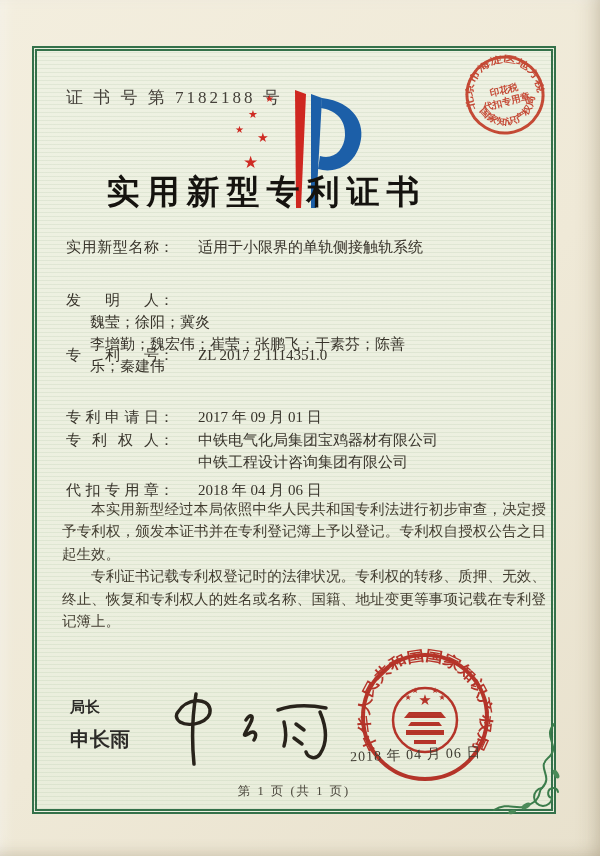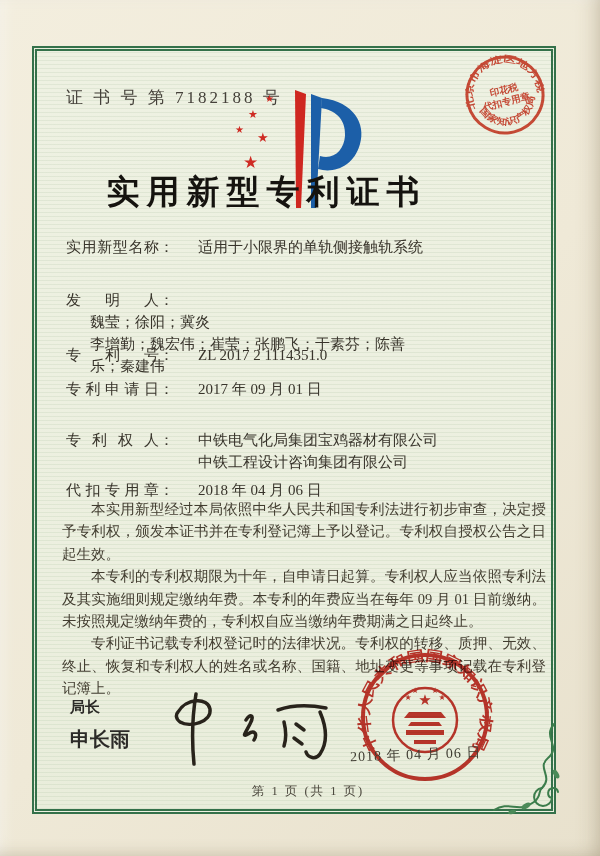--- a/index.html
+++ b/index.html
@@ -22,32 +22,32 @@
   .logo{position:absolute;left:232px;top:84px;width:136px;height:128px;}
   .title{
     position:absolute;left:32px;top:170px;width:462px;text-align:center;
     font-size:33px;font-weight:700;color:#15130f;letter-spacing:7px;text-indent:7px;
     font-family:"Liberation Serif",serif;
   }
   .row{position:absolute;left:66px;width:446px;font-size:15px;line-height:22px;color:#38342b;}
   .row .lbl{display:inline-block;width:6.2em;text-align:justify;text-align-last:justify;vertical-align:top;}
   .row .colon{display:inline-block;width:1em;vertical-align:top;}
   .row .val{display:inline-block;vertical-align:top;max-width:320px;margin-left:24px;}
-  .r-name{top:236px}.r-inv{top:289px}.r-pno{top:344px}.r-fil{top:378px}.r-pat{top:429px}.r-grant{top:479px}
+  .r-name{top:236px}.r-inv{top:289px}.r-pno{top:344px}.r-fil{top:406px}.r-pat{top:429px}.r-grant{top:479px}
   .body{
     position:absolute;left:62px;top:498px;width:484px;
     font-size:14.5px;line-height:22.4px;color:#423d30;text-align:justify;
   }
   .body p{margin:0;text-indent:2em;}
   .post{position:absolute;left:70px;top:698px;font-family:"Liberation Sans",sans-serif;font-weight:700;font-size:15px;color:#2c2b28;}
   .post-name{position:absolute;left:70px;top:726px;font-family:"Liberation Sans",sans-serif;font-weight:700;font-size:20px;color:#2c2b28;}
   .sig{position:absolute;left:150px;top:682px;width:210px;height:90px;}
   .seal-main{position:absolute;left:356px;top:648px;width:138px;height:138px;opacity:.92;mix-blend-mode:multiply;}
   .date-stamp{position:absolute;left:350px;top:746px;font-size:14px;letter-spacing:1px;color:#3f3c32;transform:rotate(-2deg);z-index:3;}
-  .footer{position:absolute;left:32px;top:783px;width:524px;text-align:center;font-size:12.5px;letter-spacing:2px;color:#4a463c;margin-left:14px;}
+  .footer{position:absolute;left:32px;top:783px;width:524px;text-align:center;font-size:12.5px;letter-spacing:2px;color:#4a463c;}
   .stamp-tax{position:absolute;left:464px;top:54px;width:82px;height:82px;transform:rotate(-14deg);opacity:.9;mix-blend-mode:multiply;z-index:2;}
   .flourish{position:absolute;left:490px;top:722px;width:86px;height:100px;}
 </style>
 </head>
 <body>
 
 <div class="page">
 
   <div class="frame"></div>
 
@@ -101,21 +101,20 @@
   <div class="row r-pat">
     <span class="lbl">专利权人</span><span class="colon">：</span><span class="val"><div>中铁电气化局集团宝鸡器材有限公司</div><div>中铁工程设计咨询集团有限公司</div></span>
   </div>
 
   <div class="row r-grant">
     <span class="lbl">代扣专用章</span><span class="colon">：</span><span class="val">2018 年 04 月 06 日</span>
   </div>
 
   <div class="body">
     <p>本实用新型经过本局依照中华人民共和国专利法进行初步审查，决定授予专利权，颁发本证书并在专利登记簿上予以登记。专利权自授权公告之日起生效。</p>
-    <p>本专利的专利权期限为十年，自申请日起算。专利权人应当依照专利法及其实施细则规定缴纳年费。本专利的年费应当在每年 09 月 01 日前缴纳。未按照规定缴纳年费的，专利权自应当缴纳年费期满之日起终止。</p>
     <p>专利证书记载专利权登记时的法律状况。专利权的转移、质押、无效、终止、恢复和专利权人的姓名或名称、国籍、地址变更等事项记载在专利登记簿上。</p>
   </div>
 
   <div class="post">局长</div>
   <div class="post-name">申长雨</div>
 
   <svg class="sig" viewBox="0 0 210 90" fill="none" stroke="#28231b" stroke-width="3.5" stroke-linecap="round" stroke-linejoin="round">
     <path d="M46,12 C43,30 41,52 44,82"></path>
     <path d="M28,30 C36,16 58,15 60,27 C62,40 40,46 30,40 C25,36 26,32 28,30"></path>
     <path d="M96,38 C100,31 105,33 100,42 C96,50 91,56 98,52 C104,48 108,51 104,58"></path>

